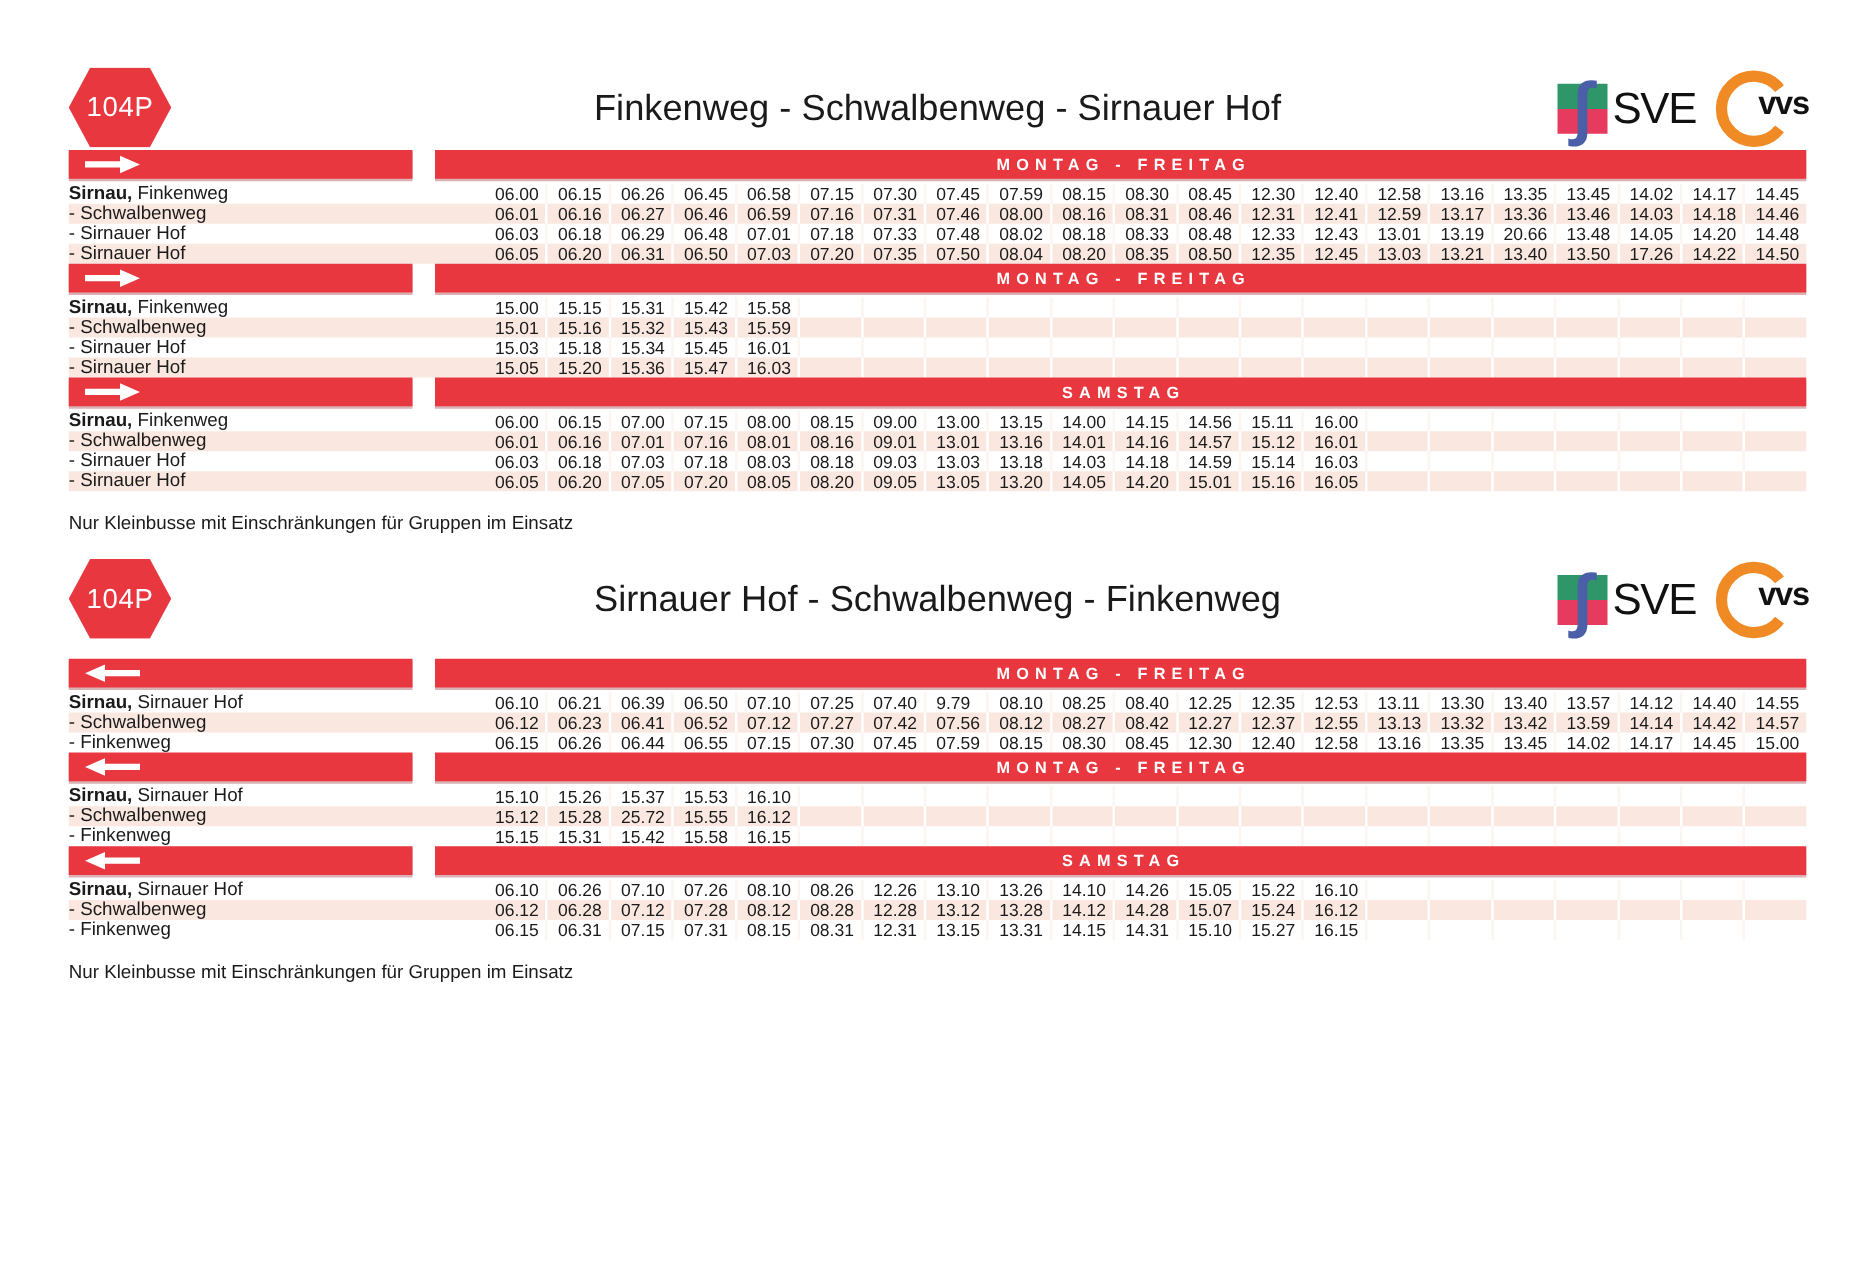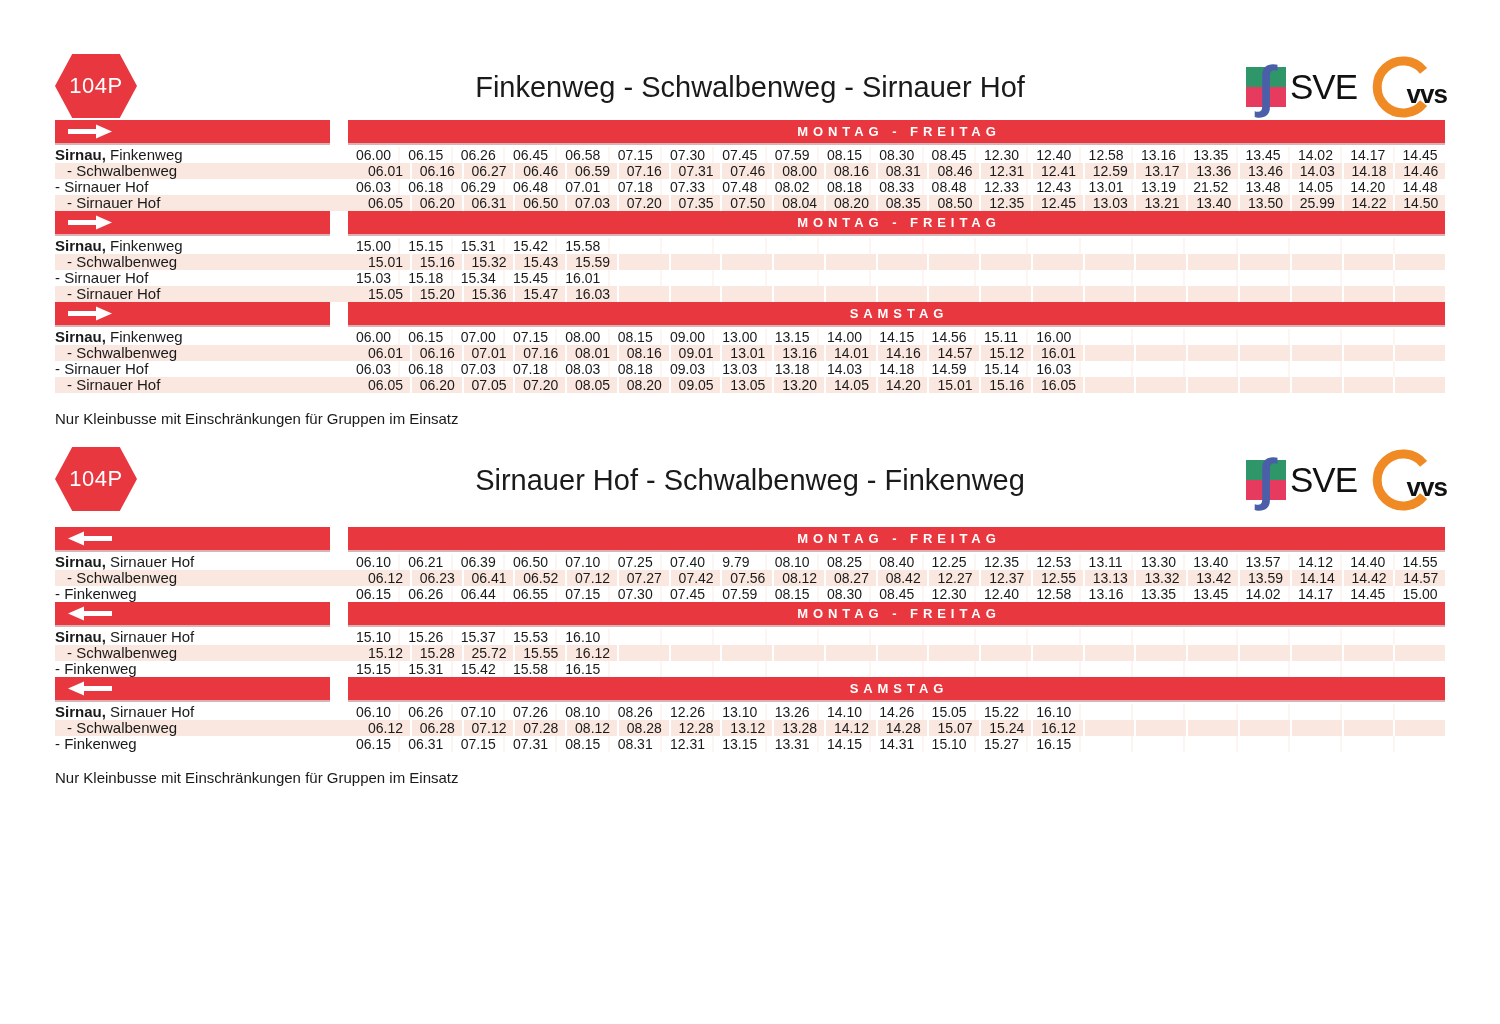--- a/index.html
+++ b/index.html
@@ -32,40 +32,40 @@
   .logos{position:absolute;right:0;top:0;height:66px;display:flex;align-items:center;gap:14px;}
   .sve{display:flex;align-items:center;gap:4px;}
   .sve-mark{position:relative;width:40px;height:40px;display:inline-block;}
   .sve-sq{position:absolute;left:0;top:0;width:40px;height:40px;
     background:linear-gradient(#2e9668 0 50%, #e63a5e 50% 100%);}
   .sve-int{position:absolute;left:4px;top:-12px;width:32px;text-align:center;
     font-size:56px;line-height:62px;color:#4a5fa8;font-style:normal;}
   .sve-text{font-size:35px;letter-spacing:-1px;color:#111;line-height:40px;}
   .vvs{position:relative;width:74px;height:66px;}
   .vvs svg{position:absolute;left:0;top:0;}
-  .vvs-text{position:absolute;right:-2px;bottom:10px;font-weight:700;font-size:26px;
+  .vvs-text{position:absolute;right:-2px;bottom:22px;font-weight:700;font-size:26px;
     letter-spacing:-1px;color:#111;}
 
   
   .tt-table{}
   .tt-head{display:flex;height:23px;margin-bottom:4px;}
   .arrow-box{
     width:275px;margin-right:18px;background:var(--red);
     display:flex;align-items:center;padding-left:13px;
     box-shadow:0 2px 0 rgba(150,32,40,.35);
   }
   .day-bar{
     flex:1;background:var(--red);display:flex;align-items:center;justify-content:center;
     box-shadow:0 2px 0 rgba(150,32,40,.35);
   }
   .day-label{color:#fff;font-weight:700;font-size:13px;letter-spacing:.38em;padding-left:.38em;}
   .dir-left .arrow-svg{transform:scaleX(-1);}
 
-  .tt-row{display:flex;height:16px;line-height:16px;font-size:14px;}
-  .tt-row.alt{background:var(--pink);padding-left:12px;}
+  .tt-row{display:flex;height:16px;line-height:16px;font-size:14px;gap:40px;}
+  .tt-row.alt{background:var(--pink);}
   .stop-cell{width:275px;margin-right:18px;font-size:15px;white-space:nowrap;overflow:hidden;}
   .stop-cell b{font-weight:700;}
   .times{flex:1;display:flex;}
   .time-cell{flex:1 0 0;padding-left:8px;border-right:2px solid rgba(250,232,224,.45);overflow:hidden;}
   .tt-row.alt .time-cell{border-right-color:#fff;}
   .times .time-cell:last-child{border-right:none;}
 
   .note{font-size:15px;margin:17px 0 4px;}
 </style>
 </head>
@@ -171,21 +171,21 @@
               <div class="time-cell">07.33</div>
               <div class="time-cell">07.48</div>
               <div class="time-cell">08.02</div>
               <div class="time-cell">08.18</div>
               <div class="time-cell">08.33</div>
               <div class="time-cell">08.48</div>
               <div class="time-cell">12.33</div>
               <div class="time-cell">12.43</div>
               <div class="time-cell">13.01</div>
               <div class="time-cell">13.19</div>
-              <div class="time-cell">21.52</div>
+              <div class="time-cell">20.66</div>
               <div class="time-cell">13.48</div>
               <div class="time-cell">14.05</div>
               <div class="time-cell">14.20</div>
               <div class="time-cell">14.48</div>
             </div>
           </div>
           <div class="tt-row alt">
             <div class="stop-cell">- Sirnauer Hof</div>
             <div class="times">
               <div class="time-cell">06.05</div>
@@ -199,21 +199,21 @@
               <div class="time-cell">08.04</div>
               <div class="time-cell">08.20</div>
               <div class="time-cell">08.35</div>
               <div class="time-cell">08.50</div>
               <div class="time-cell">12.35</div>
               <div class="time-cell">12.45</div>
               <div class="time-cell">13.03</div>
               <div class="time-cell">13.21</div>
               <div class="time-cell">13.40</div>
               <div class="time-cell">13.50</div>
-              <div class="time-cell">25.99</div>
+              <div class="time-cell">17.26</div>
               <div class="time-cell">14.22</div>
               <div class="time-cell">14.50</div>
             </div>
           </div>
         </div>
         <div class="tt-table dir-right">
           <div class="tt-head">
             <div class="arrow-box">
               <svg viewBox="0 0 44 15" width="44" height="15" class="arrow-svg">
                 <path d="M0 5 H28 V0.5 L44 7.5 L28 14.5 V10 H0 Z" fill="#fff"></path>

